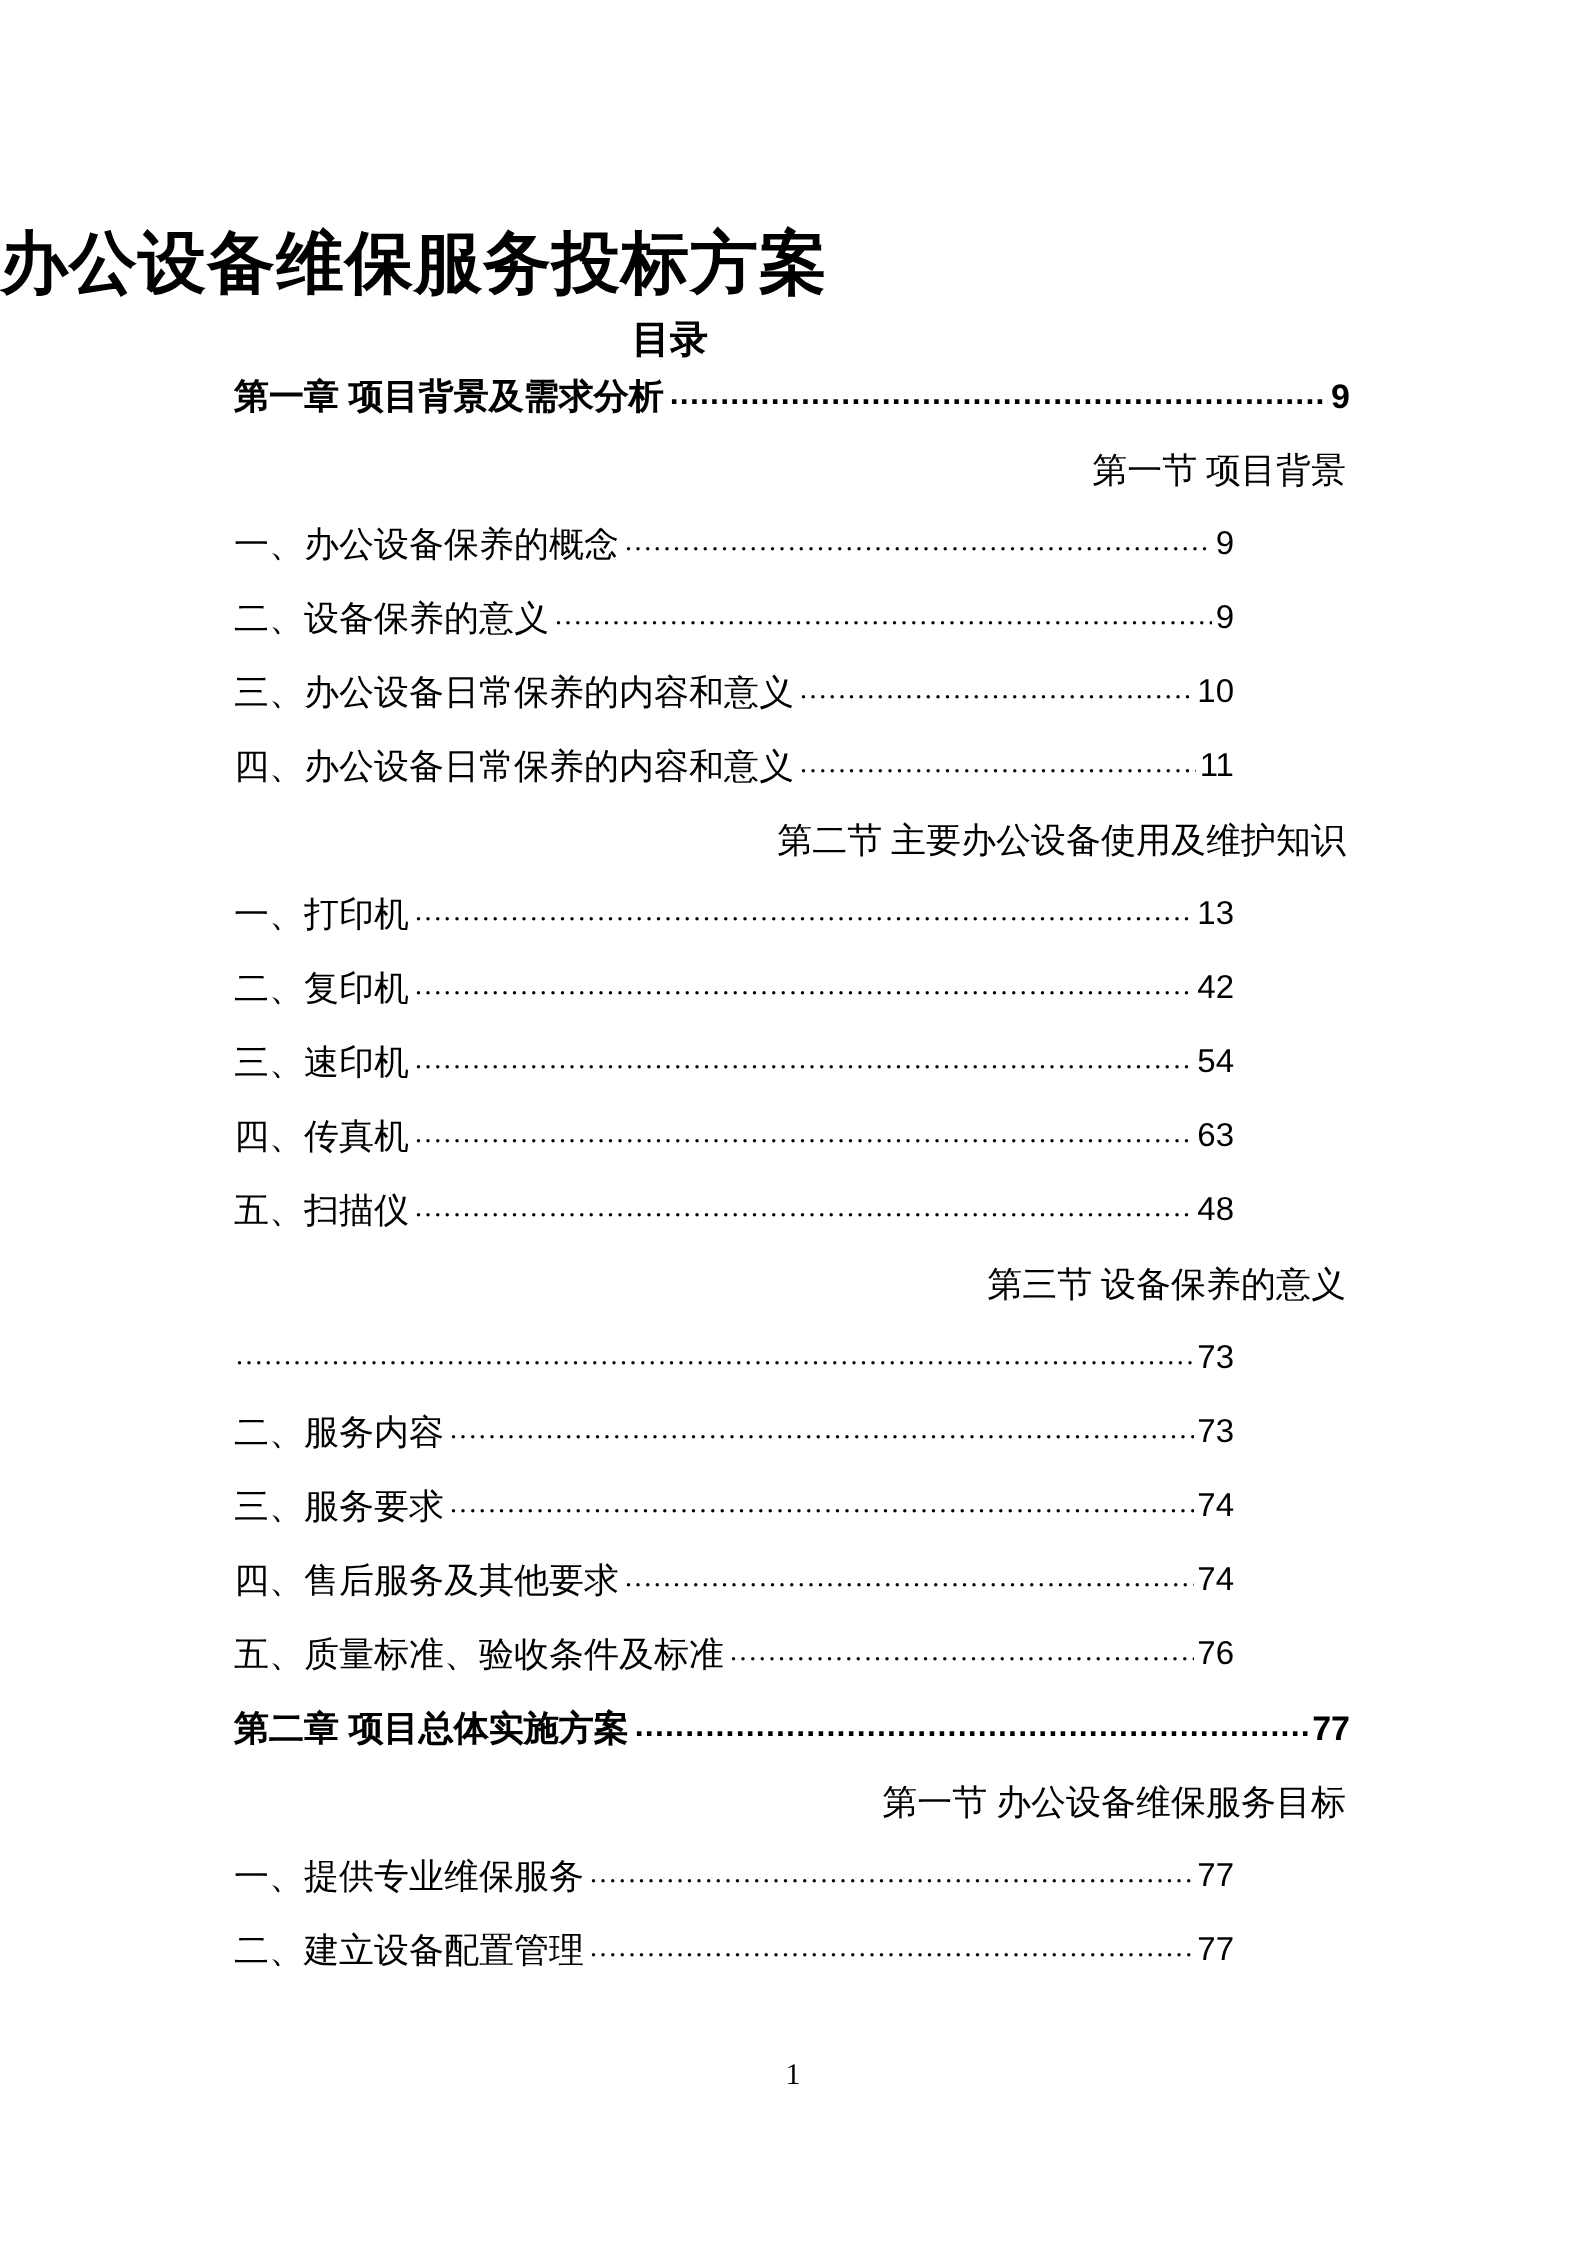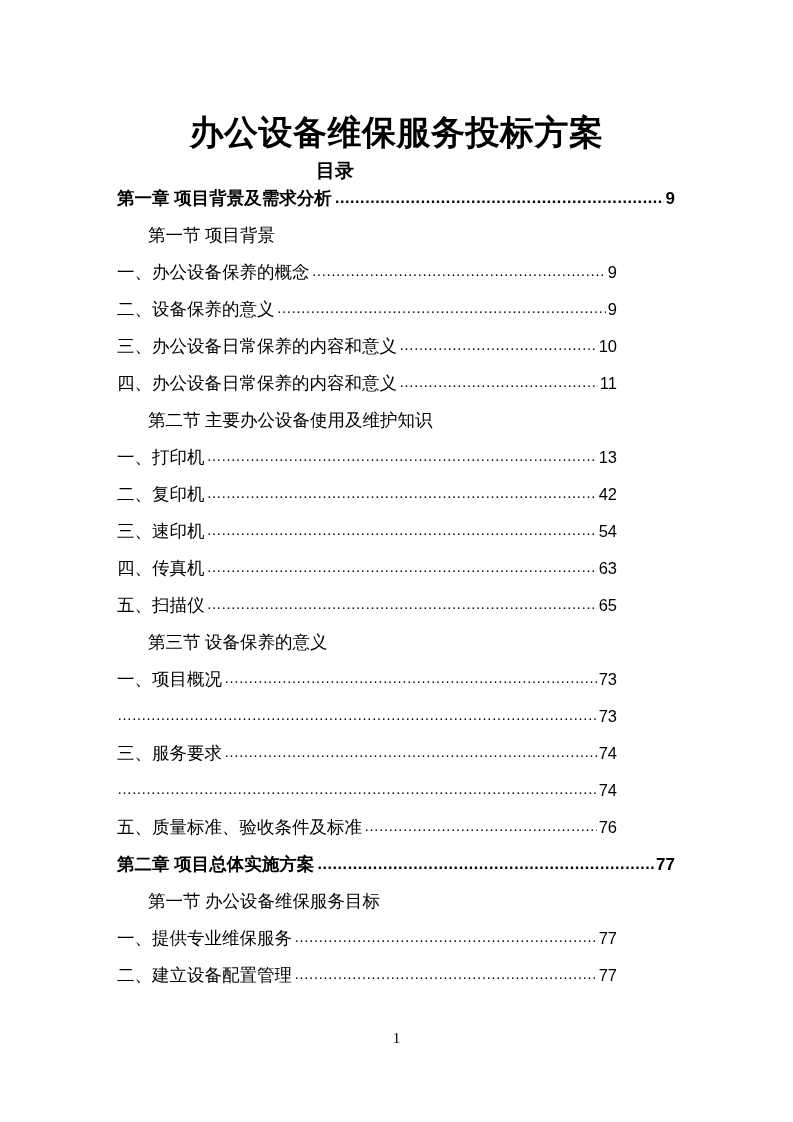--- a/index.html
+++ b/index.html
@@ -24,21 +24,21 @@
     height: 1122px;
     box-sizing: border-box;
   }
 
   
   .doc-title {
     position: absolute;
     top: 88px;
     left: 0;
     width: 793px;
-    text-align: center;
+    text-align: left;
     font-family: "Liberation Sans", "DejaVu Sans", sans-serif;
     font-weight: bold;
     font-size: 34px;
     line-height: 42px;
     letter-spacing: 0.5px;
     white-space: nowrap;
   }
 
   .toc-heading {
     position: absolute;
@@ -55,21 +55,21 @@
   
   .toc {
     position: absolute;
     top: 180px;
     left: 117px;
     width: 558px;   
   }
 
   .toc-row {
     display: flex;
-    align-items: flex-start;
+    align-items: flex-end;
     width: 100%;
     height: 37px;
     line-height: 37px;
     white-space: nowrap;
     overflow: hidden;
   }
 
   .toc-label {
     flex: 0 0 auto;
     padding-right: 2px;
@@ -218,42 +218,43 @@
         <span class="toc-page">54</span>
       </div>
       <div class="toc-row lvl-3">
         <span class="toc-label">四、传真机</span>
         <span class="toc-dots">...............................................................................................................................................................</span>
         <span class="toc-page">63</span>
       </div>
       <div class="toc-row lvl-3">
         <span class="toc-label">五、扫描仪</span>
         <span class="toc-dots">...............................................................................................................................................................</span>
-        <span class="toc-page">65</span>
+        <span class="toc-page">48</span>
       </div>
       <div class="toc-row lvl-2">
         <span class="toc-label">第三节  设备保养的意义</span>
         <span class="toc-dots">...............................................................................................................................................................</span>
         <span class="toc-page">73</span>
       </div>
       <div class="toc-row lvl-3">
-        <span class="toc-label">一、项目概况</span>
         <span class="toc-dots">...............................................................................................................................................................</span>
         <span class="toc-page">73</span>
       </div>
       <div class="toc-row lvl-3">
+        <span class="toc-label">二、服务内容</span>
         <span class="toc-dots">...............................................................................................................................................................</span>
         <span class="toc-page">73</span>
       </div>
       <div class="toc-row lvl-3">
         <span class="toc-label">三、服务要求</span>
         <span class="toc-dots">...............................................................................................................................................................</span>
         <span class="toc-page">74</span>
       </div>
       <div class="toc-row lvl-3">
+        <span class="toc-label">四、售后服务及其他要求</span>
         <span class="toc-dots">...............................................................................................................................................................</span>
         <span class="toc-page">74</span>
       </div>
       <div class="toc-row lvl-3">
         <span class="toc-label">五、质量标准、验收条件及标准</span>
         <span class="toc-dots">...............................................................................................................................................................</span>
         <span class="toc-page">76</span>
       </div>
       <div class="toc-row lvl-1">
         <span class="toc-label">第二章  项目总体实施方案</span>

